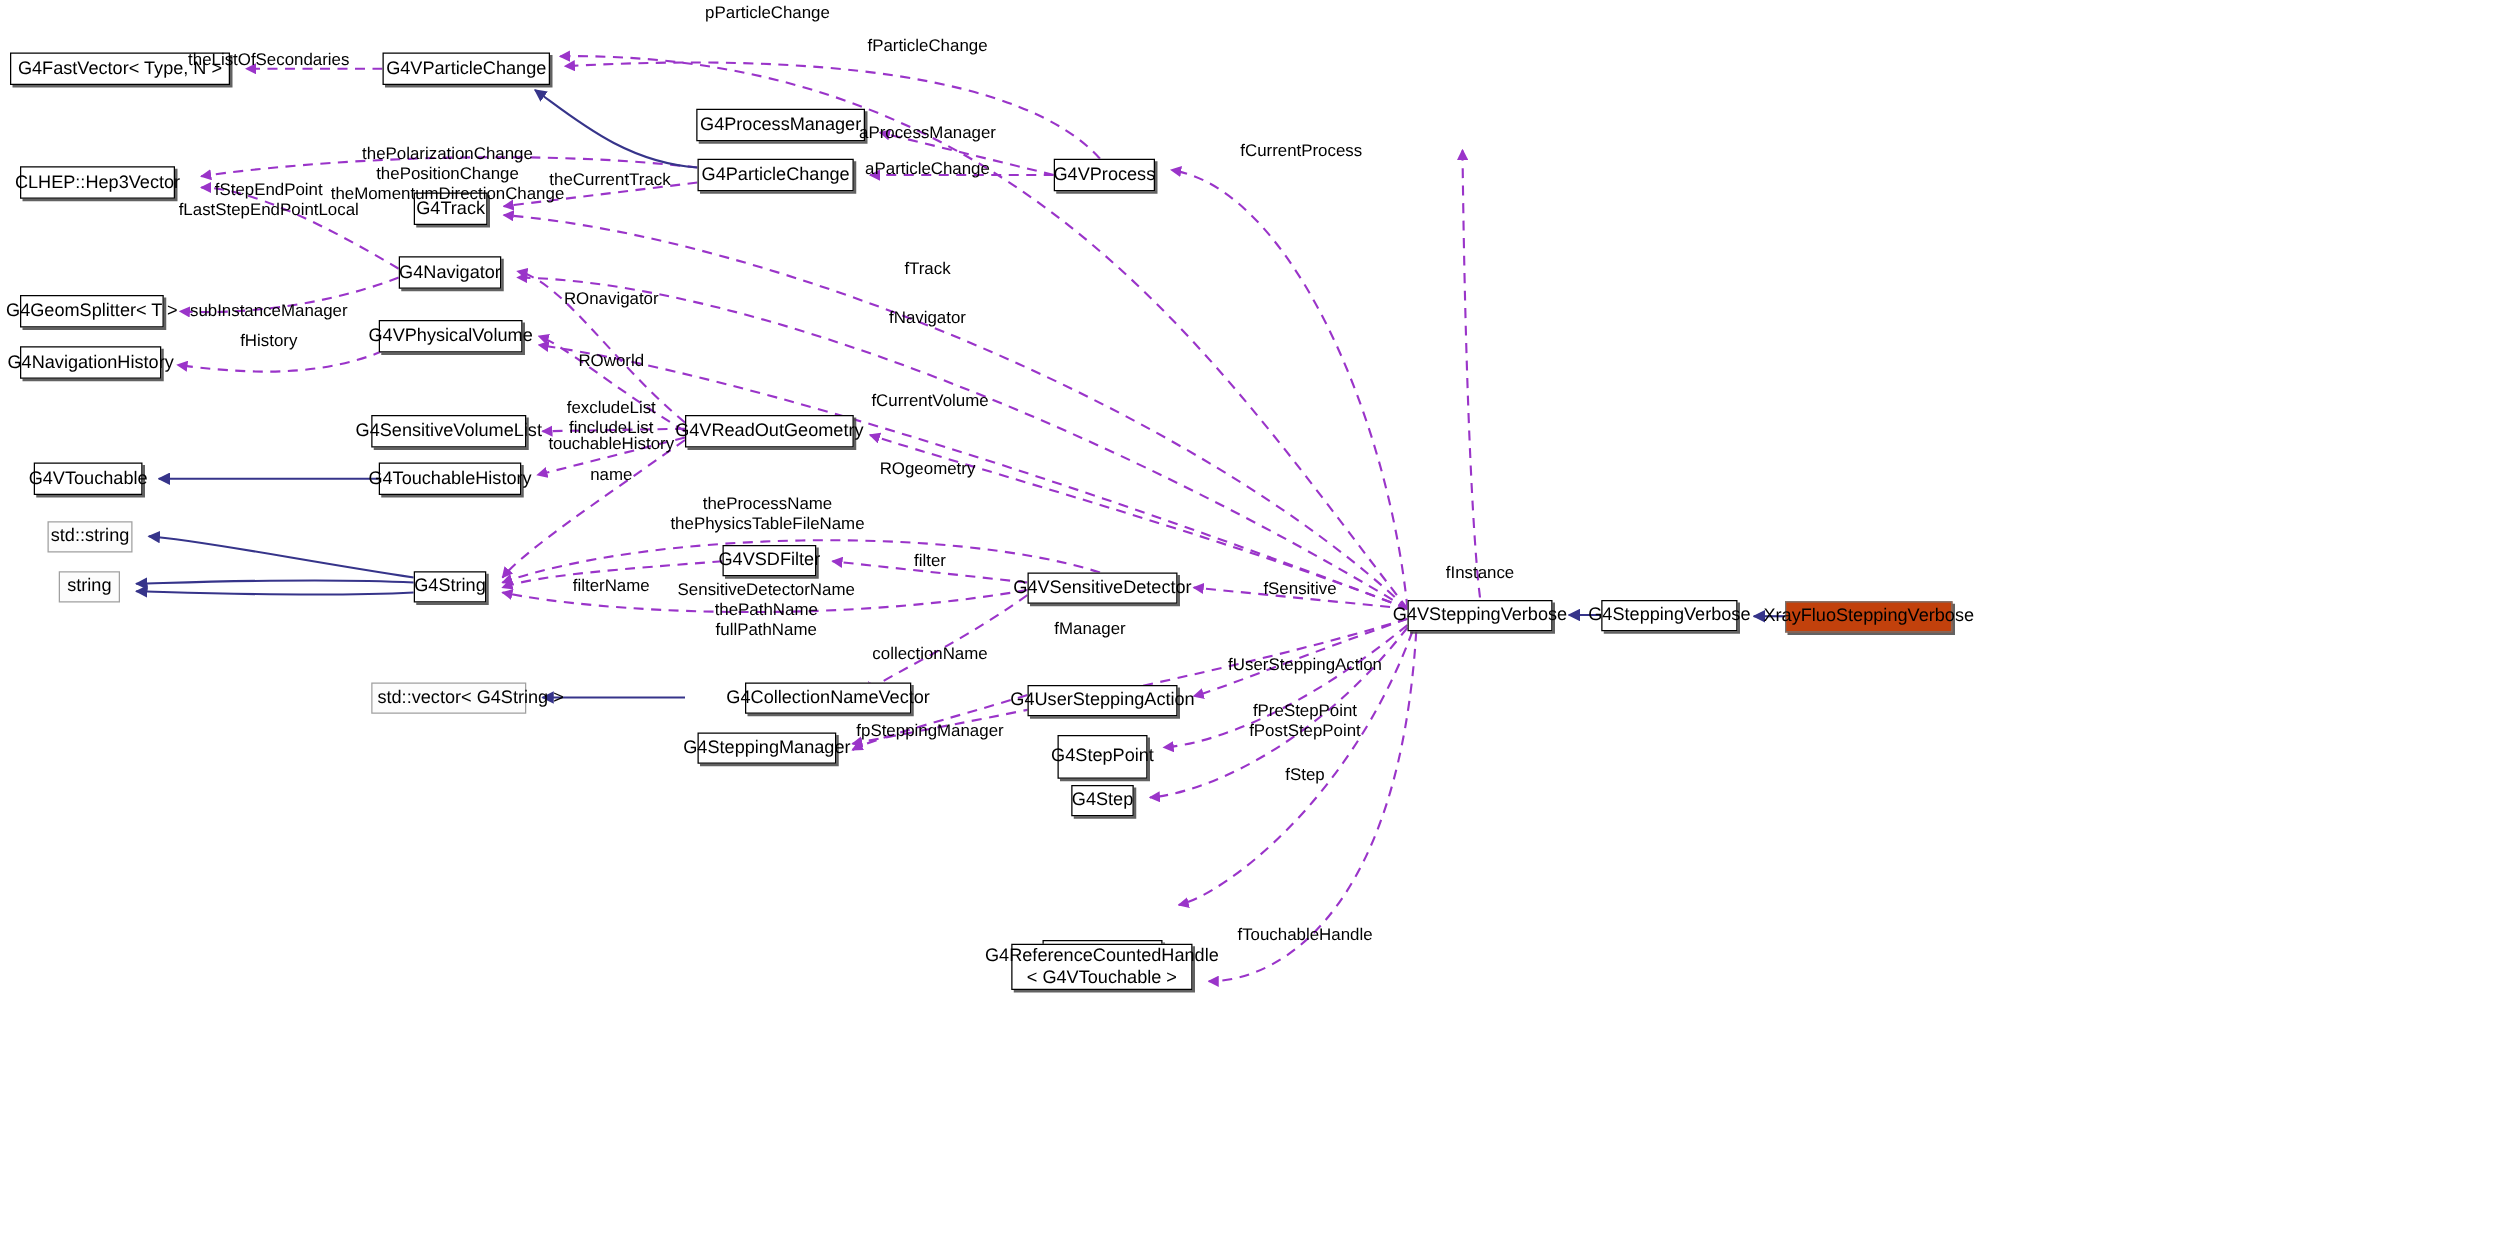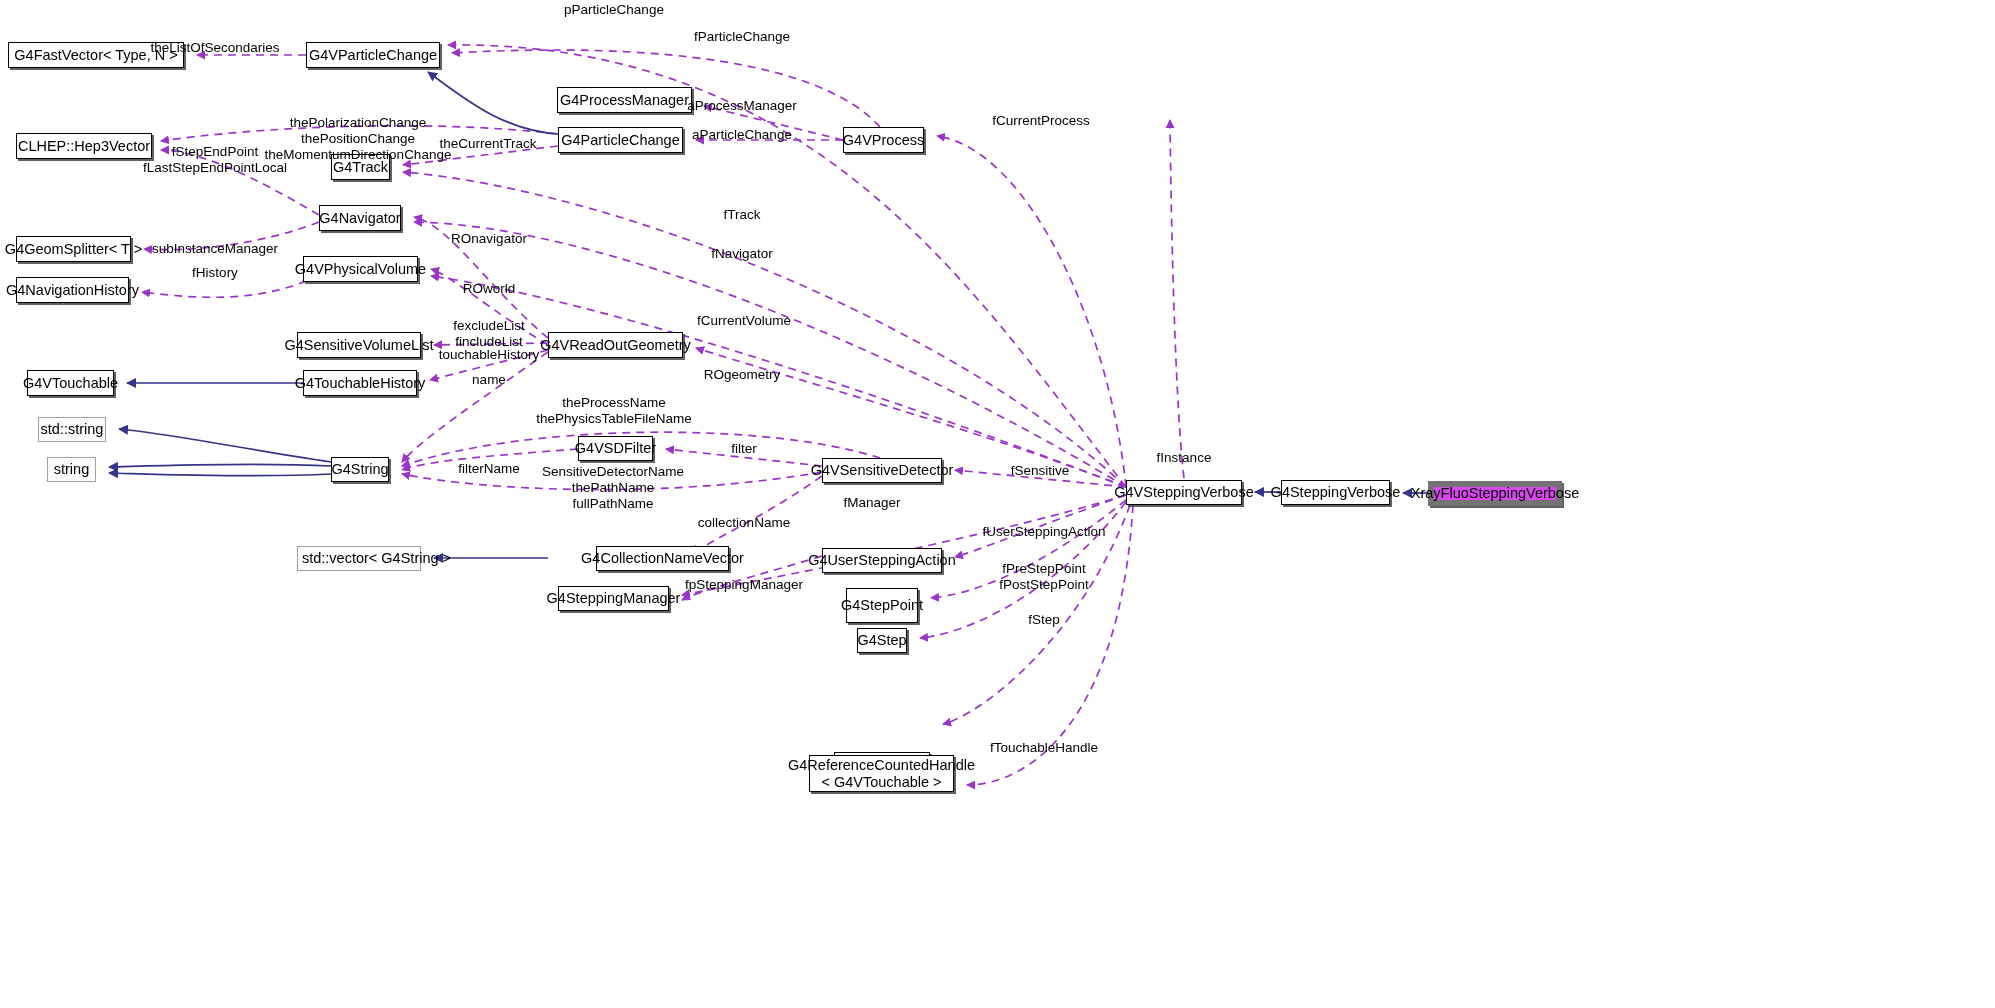--- a/index.html
+++ b/index.html
@@ -41,22 +41,22 @@
     white-space: nowrap;
     box-shadow: 2px 2px 0 0 rgba(70,70,70,0.85);
     padding: 0 5px;
   }
   .node.gray {
     border: 1px solid #a0a0a0;
     box-shadow: none;
     background: #fcfcfc;
   }
   .node.highlight {
-    background: #d946ef;
-    border: 6px solid #737373;
+    background: #c2410c;
+    border: 1px solid #737373;
     align-items: center;
   }
   .node.two-line {
     line-height: 1.15;
     white-space: normal;
   }
   .elabel {
     position: absolute;
     font-size: 13.5px;
     color: #000000;
@@ -175,21 +175,21 @@
 
   <div class="node" style="left:8px;top:42px;width:176px;height:26px;">
       <span>G4FastVector&lt; Type, N &gt;</span>
     </div>
   <div class="node" style="left:306px;top:42px;width:134px;height:26px;">
       <span>G4VParticleChange</span>
     </div>
   <div class="node" style="left:557px;top:87px;width:135px;height:26px;">
       <span>G4ProcessManager</span>
     </div>
-  <div class="node" style="left:16px;top:133px;width:136px;height:26px;">
+  <div class="node" style="left:16px;top:133px;width:124px;height:26px;">
       <span>CLHEP::Hep3Vector</span>
     </div>
   <div class="node" style="left:558px;top:127px;width:125px;height:26px;">
       <span>G4ParticleChange</span>
     </div>
   <div class="node" style="left:843px;top:127px;width:81px;height:26px;">
       <span>G4VProcess</span>
     </div>
   <div class="node" style="left:331px;top:154px;width:59px;height:26px;">
       <span>G4Track</span>

